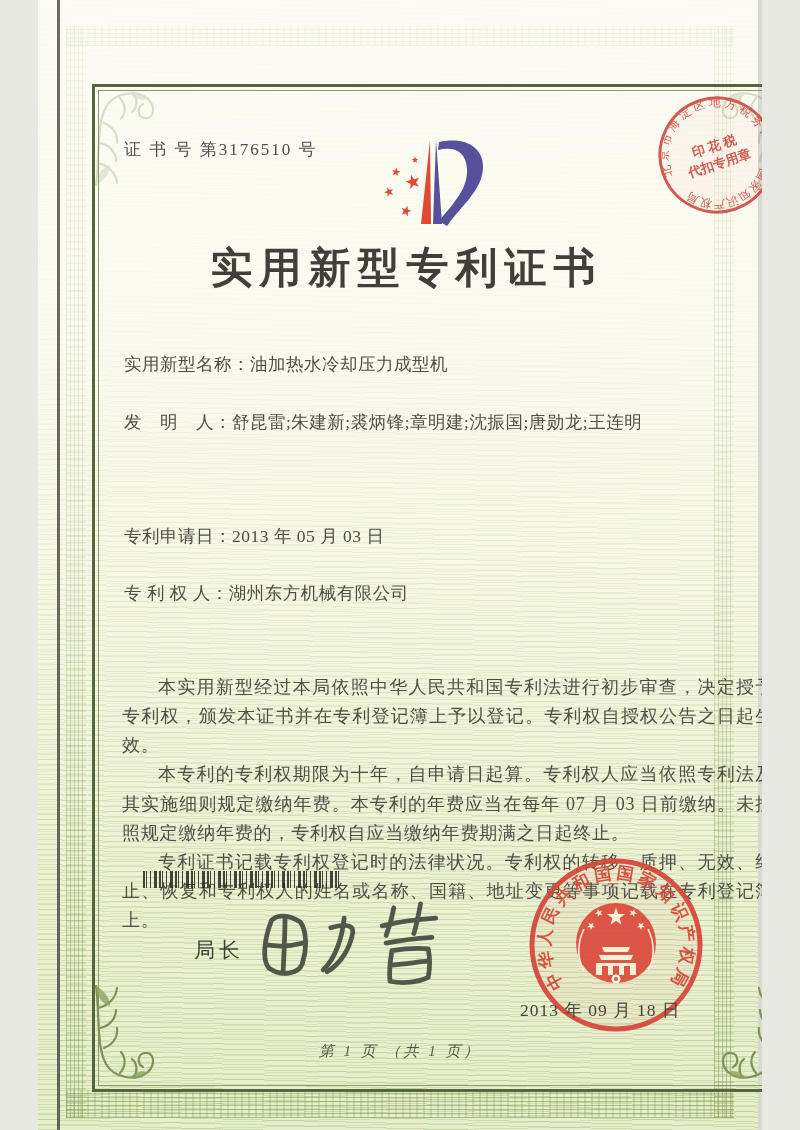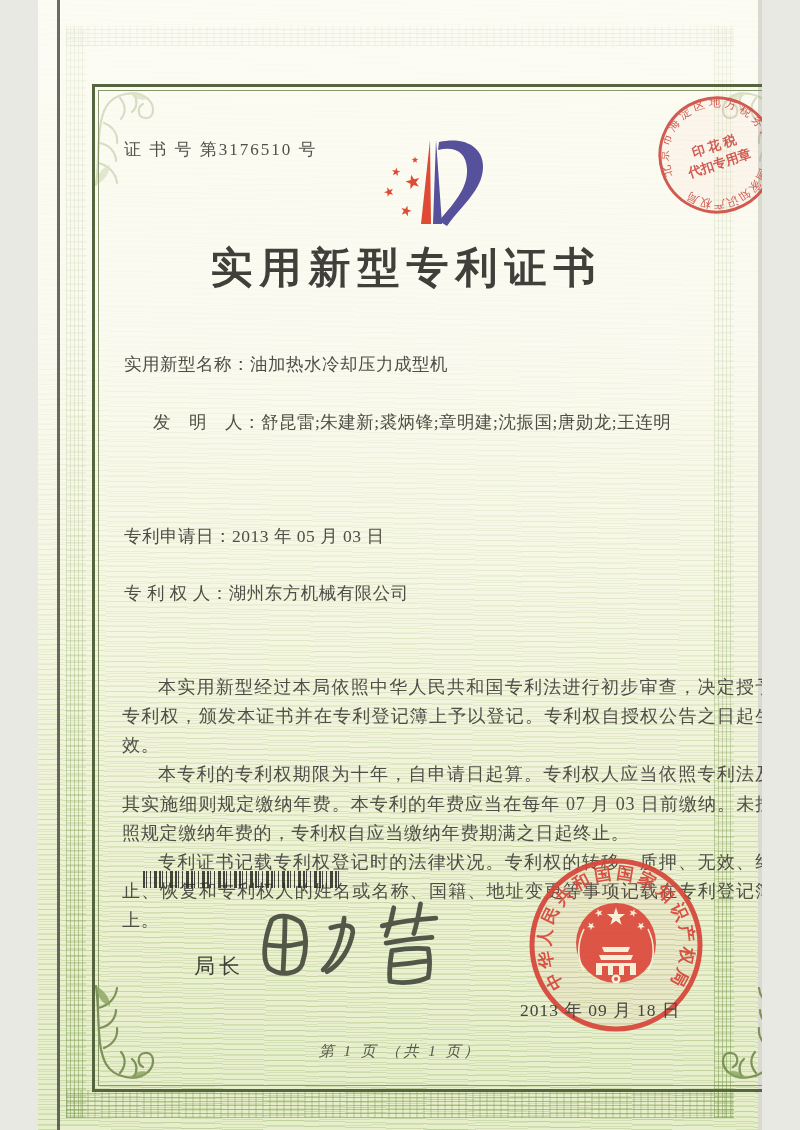--- a/index.html
+++ b/index.html
@@ -42,28 +42,28 @@
   .fl-br{left:643px;top:980px;transform:scaleX(-1);}
   .fl-tl{left:52px;top:86px;transform:scaleY(-1);opacity:.28;}
   .fl-tr{left:643px;top:86px;transform:rotate(180deg);opacity:.28;}
   
   .cert-no{position:absolute;left:86px;top:138px;font-size:17px;letter-spacing:2px;color:#50504a;}
   .tax-stamp{position:absolute;left:612px;top:88px;width:134px;height:134px;transform:rotate(-18deg);opacity:.88;}
   .logo{position:absolute;left:333px;top:138px;width:120px;height:92px;}
   .title{position:absolute;left:0;right:10px;top:240px;text-align:center;font-size:42px;font-weight:bold;
     letter-spacing:7px;color:#403f3a;margin-left:23px;}
   .field{position:absolute;left:86px;right:60px;font-size:17.5px;letter-spacing:.5px;color:#4e4e46;white-space:nowrap;}
-  .f0{top:352px;} .f1{top:410px;margin-left:29px;} .f2{top:467px;} .f3{top:524px;} .f4{top:581px;} .f5{top:638px;}
+  .f0{top:352px;} .f1{top:410px;} .f2{top:467px;} .f3{top:524px;} .f4{top:581px;} .f5{top:638px;}
   .paras{position:absolute;left:84px;top:673px;width:652px;font-size:18px;line-height:1.62;
     text-align:justify;color:#4e4e46;letter-spacing:.8px;}
   .paras p{margin:0;text-indent:2em;}
   .barcode{position:absolute;left:105px;top:871px;width:199px;height:17px;opacity:.85;
     background:repeating-linear-gradient(90deg,#262622 0 2px,rgba(0,0,0,0) 2px 3px,#262622 3px 4px,rgba(0,0,0,0) 4px 7px,#262622 7px 8px,rgba(0,0,0,0) 8px 11px,#262622 11px 14px,rgba(0,0,0,0) 14px 16px);}
   .signer-title{position:absolute;left:156px;top:936px;font-size:21px;letter-spacing:4px;color:#3d4136;
-    font-family:"Liberation Sans","DejaVu Sans",sans-serif;margin-top:16px;}
+    font-family:"Liberation Sans","DejaVu Sans",sans-serif;}
   .signature{position:absolute;left:205px;top:890px;width:210px;height:108px;}
   .issue-seal{position:absolute;left:486px;top:853px;width:184px;height:184px;opacity:.93;}
   .seal-date{position:absolute;left:482px;top:998px;font-size:17.5px;letter-spacing:1px;color:#45453d;z-index:5;}
   .footer{position:absolute;left:0;right:0;top:1042px;text-align:center;font-size:15px;letter-spacing:3px;color:#565749;font-style:italic;}
   .seal-ring-text{font-size:17px;letter-spacing:4px;fill:#d6463a;font-weight:bold;}
   .tax-arc{font-size:11.5px;letter-spacing:3.5px;fill:#cc463c;}
   .tax-arc-b{font-size:11.5px;letter-spacing:1px;fill:#cc463c;}
   .tax-center{font-size:13px;fill:#cc463c;text-anchor:middle;font-weight:bold;}
 </style>
 </head>

